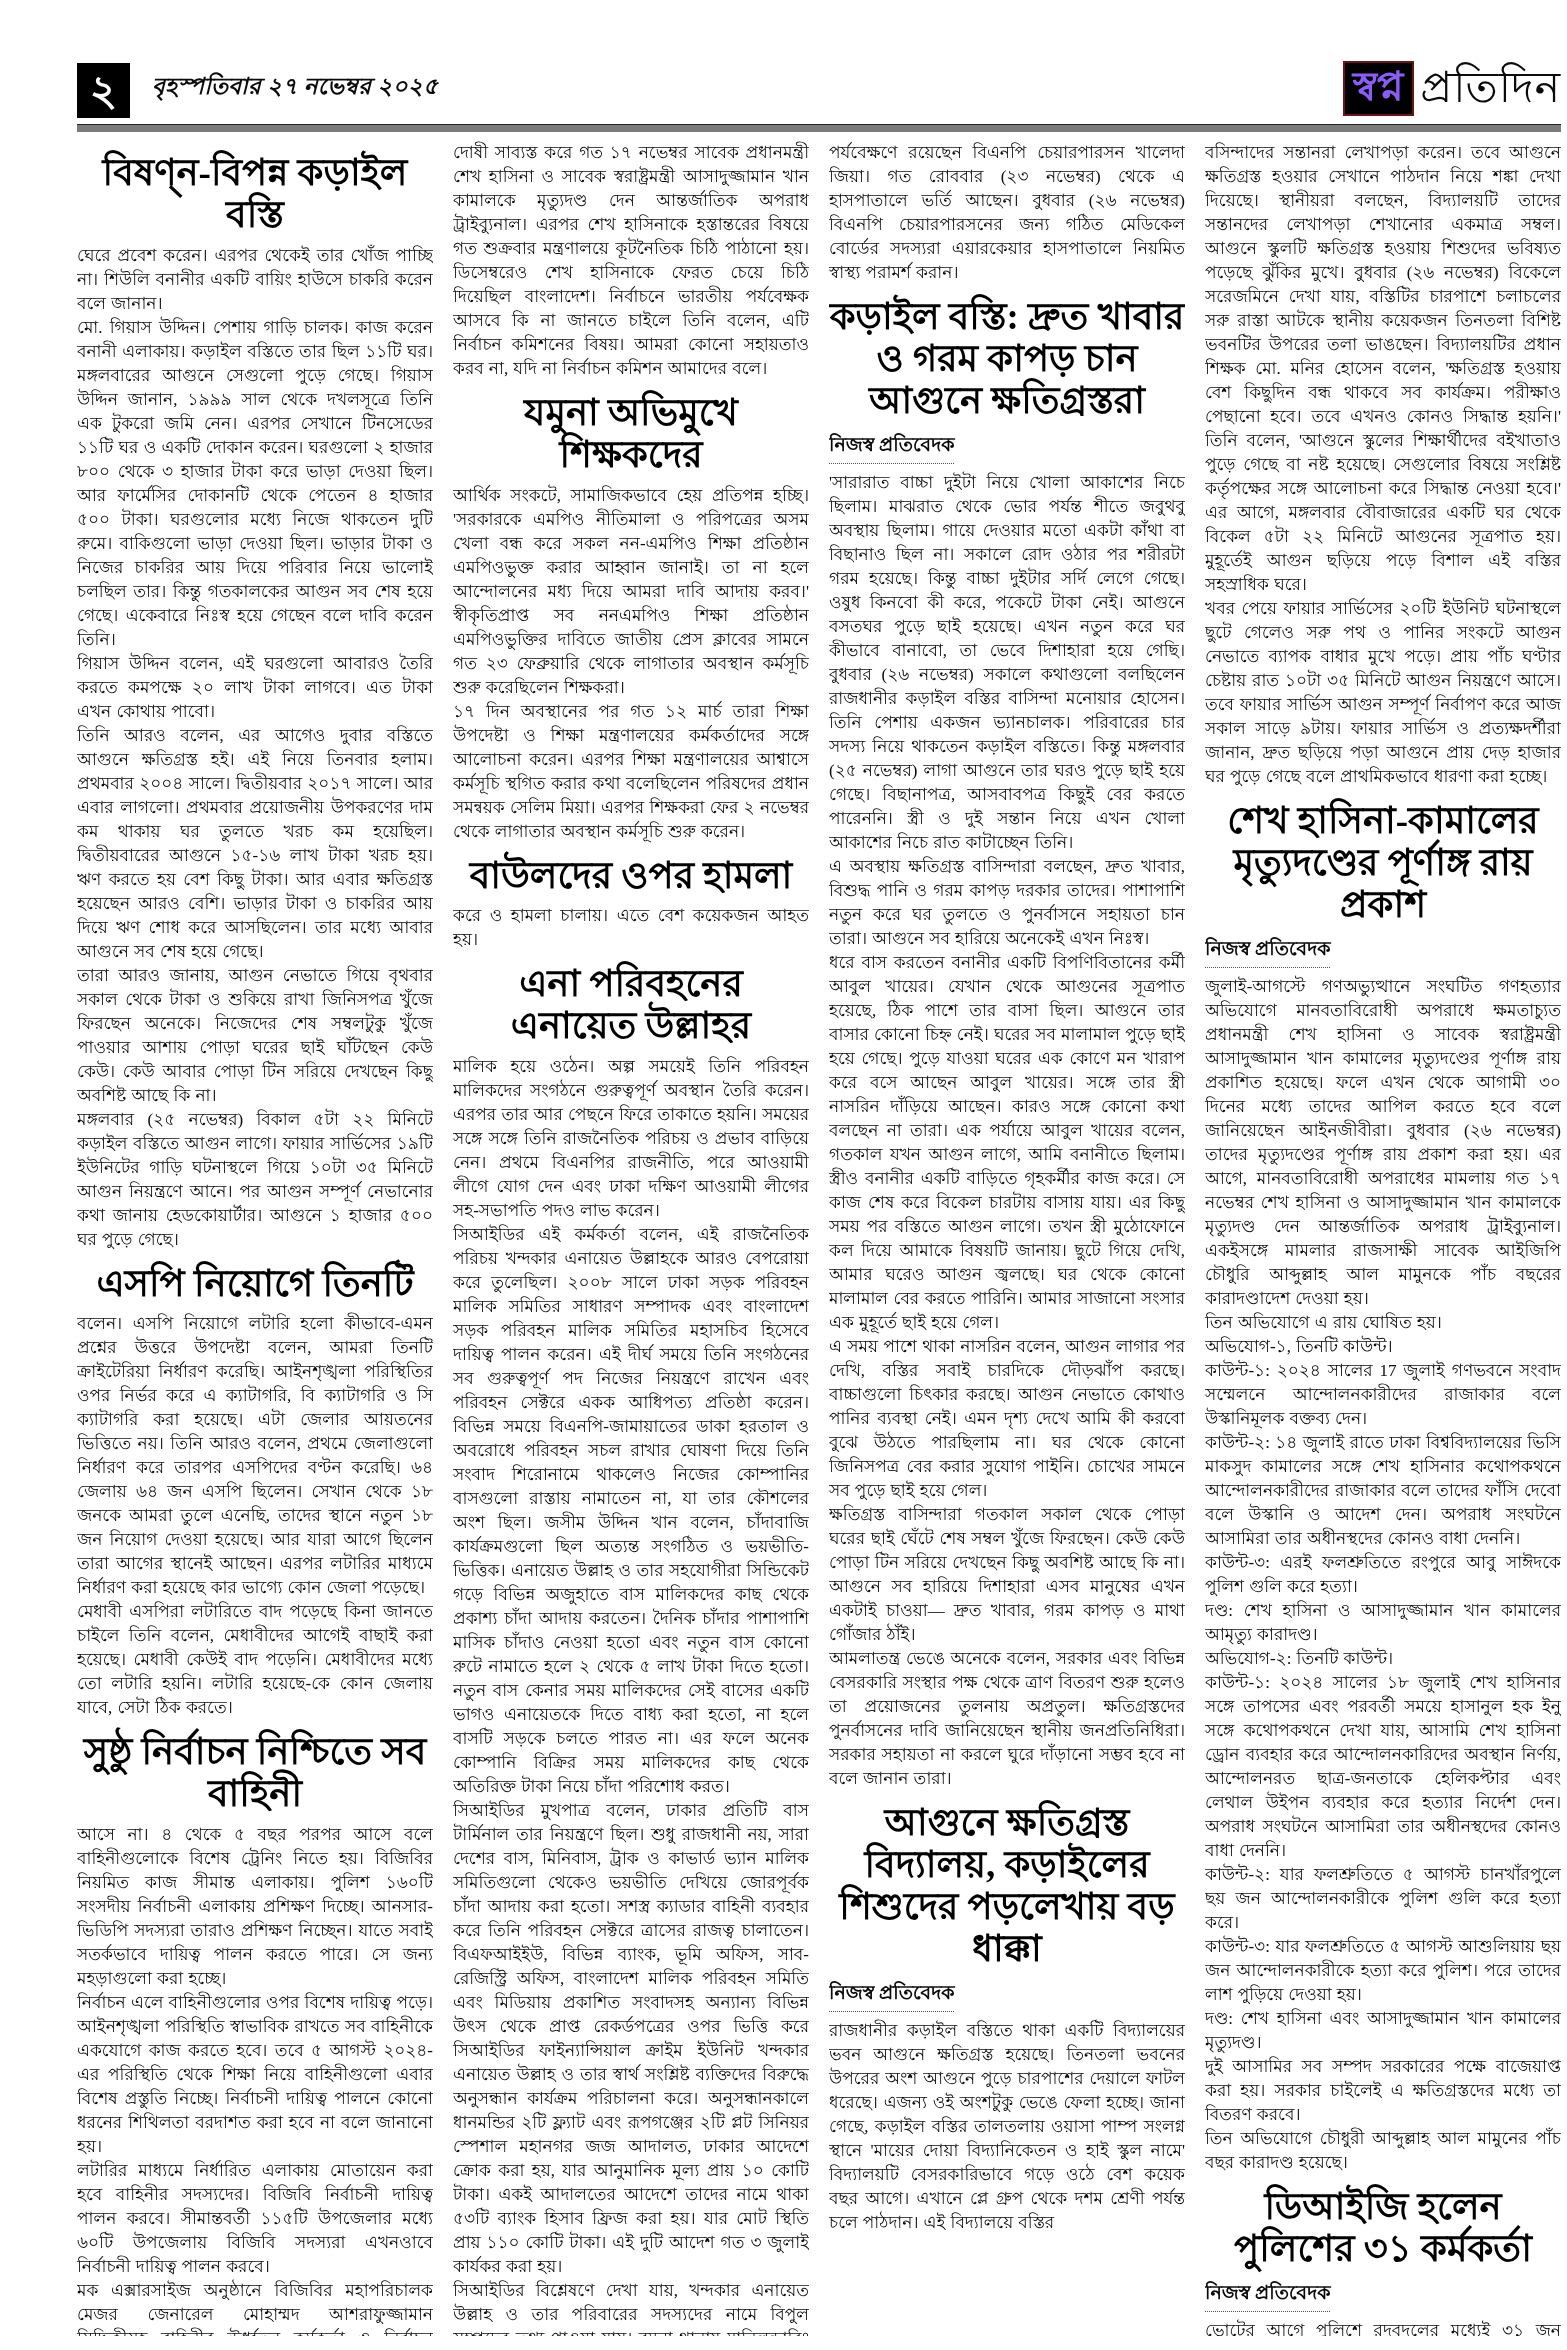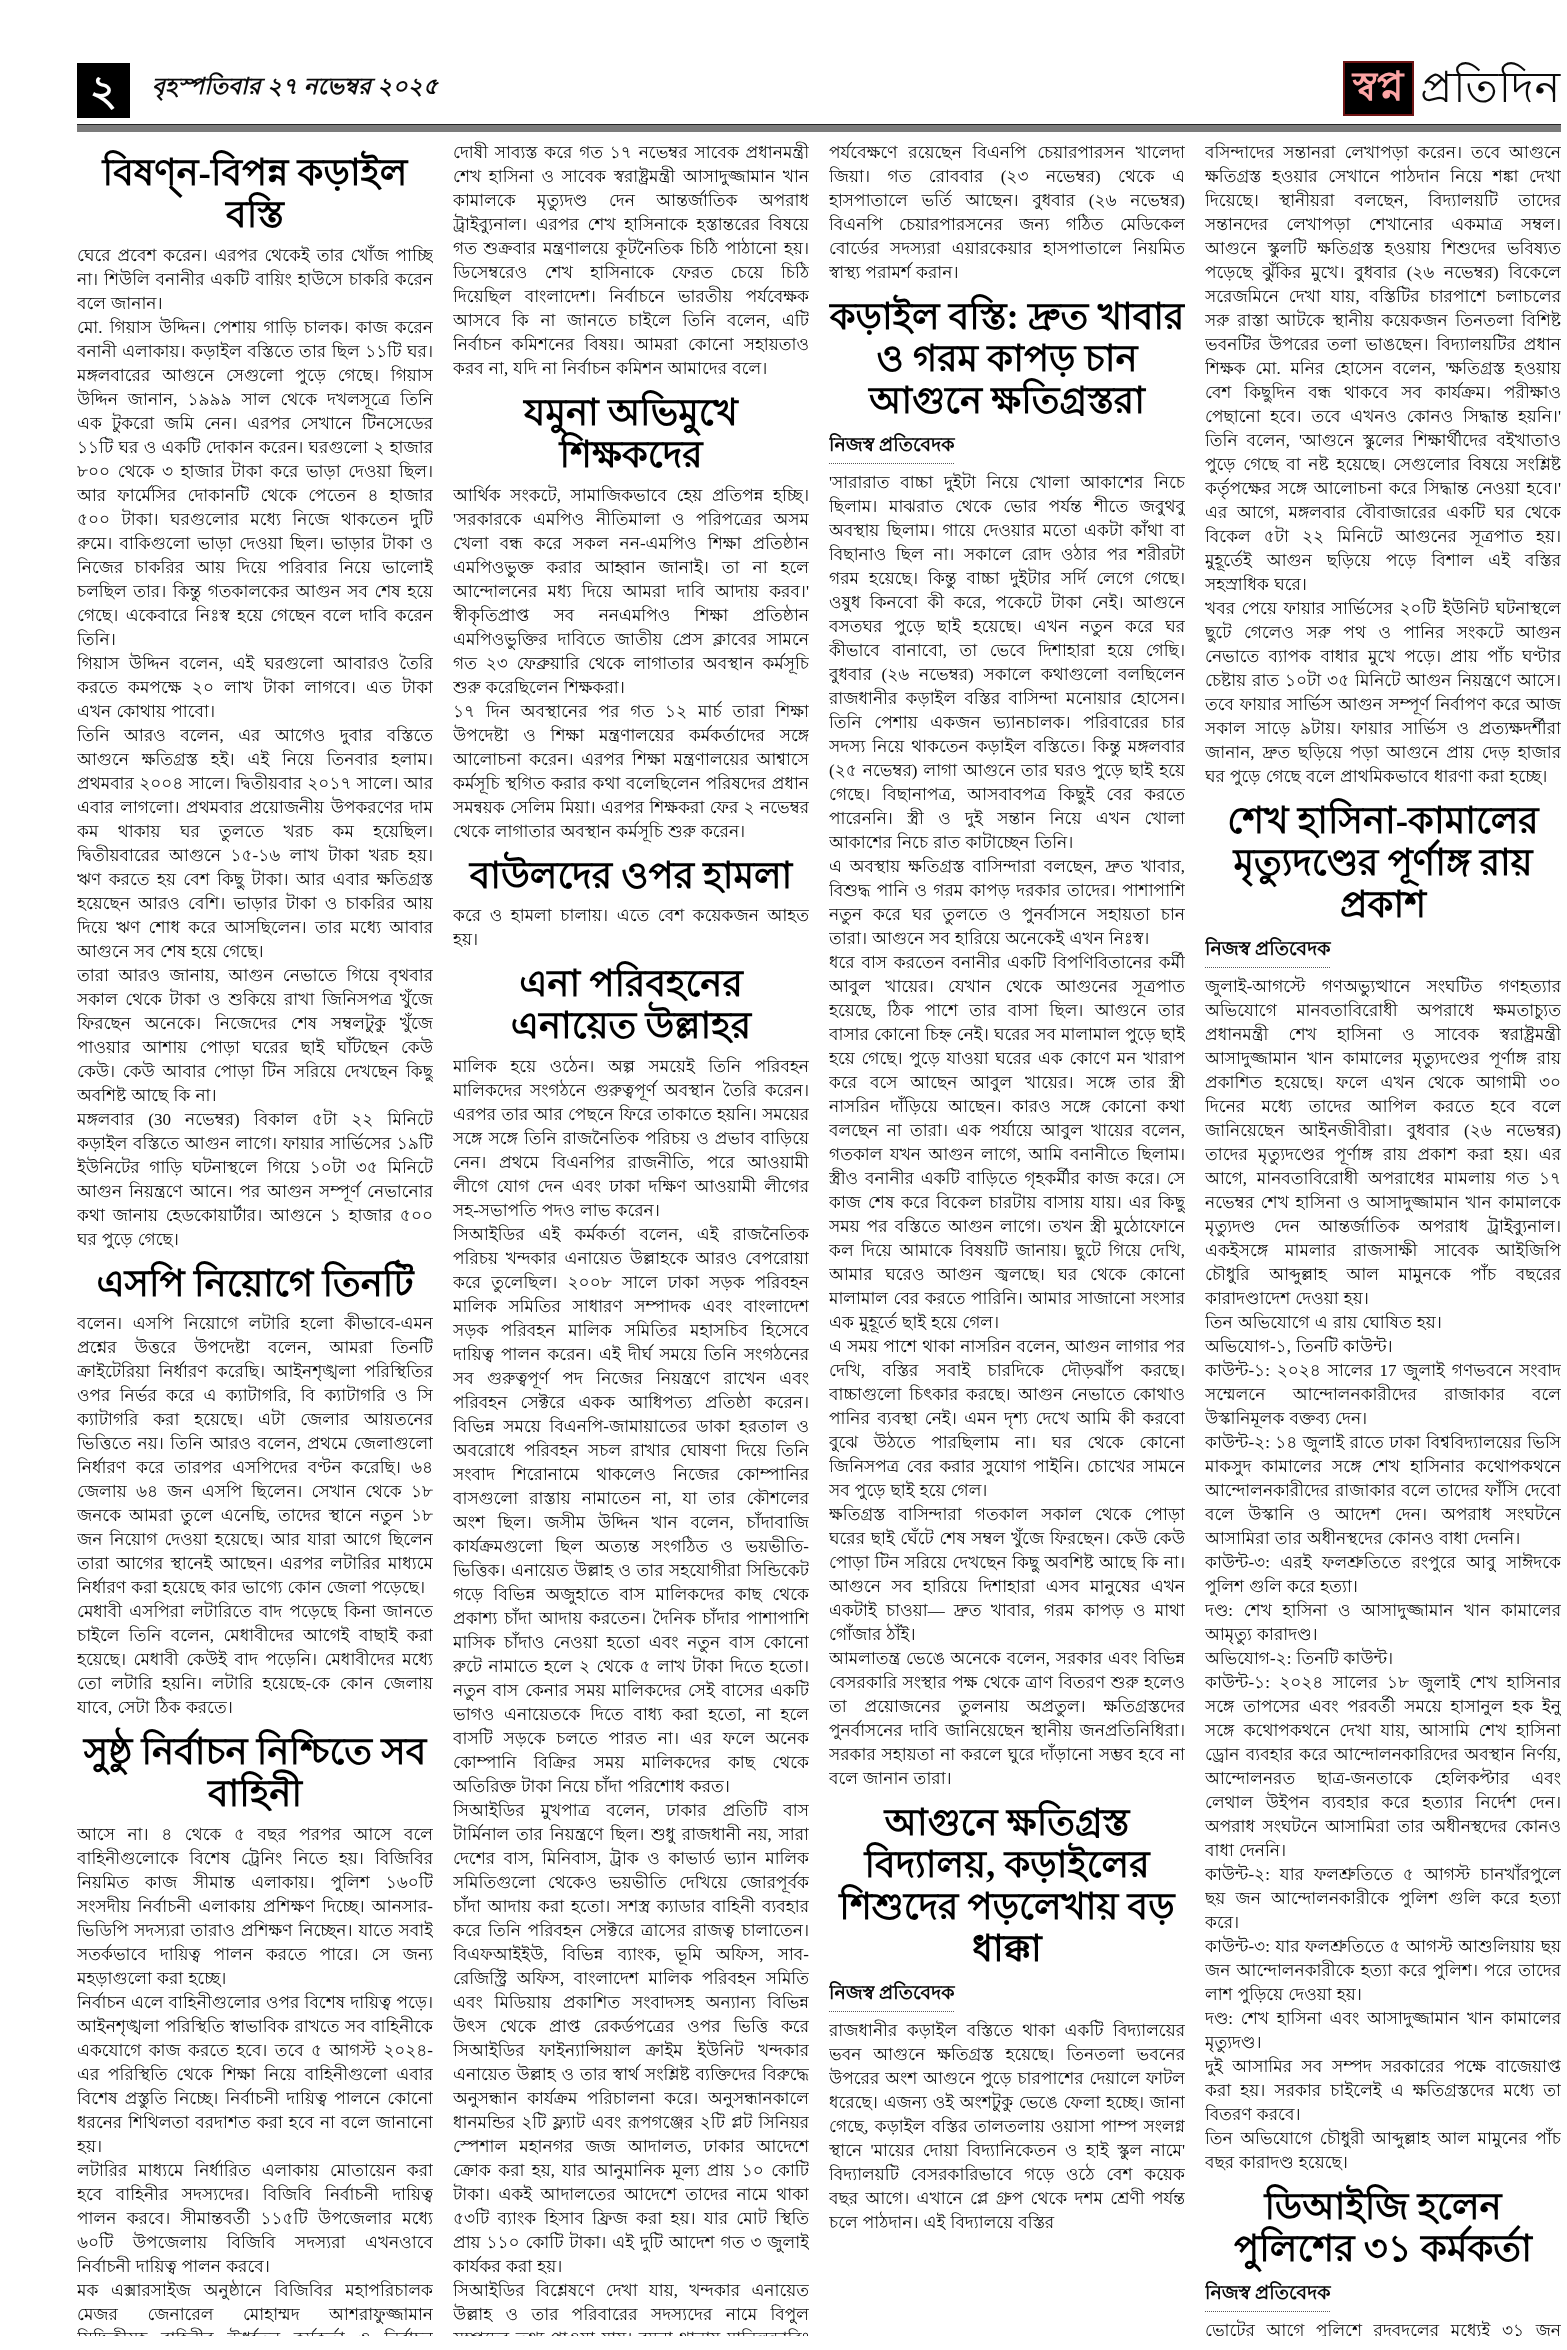--- a/index.html
+++ b/index.html
@@ -12,21 +12,21 @@
   
   .header{display:flex;align-items:flex-end;justify-content:space-between;height:59px;}
   .header-left{display:flex;align-items:center;gap:22px;}
   .pagenum-box{
     width:53px;height:55px;background:#000;color:#fff;display:flex;
     align-items:center;justify-content:center;font-size:42px;font-weight:bold;line-height:1;
   }
   .date{font-size:23px;font-weight:600;padding-bottom:5.5px;letter-spacing:0.3px;font-style:italic;}
   .masthead{display:flex;align-items:center;gap:6.4px;padding-bottom:1.8px;}
   .masthead-box{
-    background:#000;border:2.8px solid #6e1414;color:#fca5a5;
+    background:#000;border:2.8px solid #6e1414;color:#8b5cf6;
     font-size:40px;font-weight:bold;line-height:1;padding:3.7px 8.3px 7.3px;
   }
   .masthead-rest{font-size:43px;font-weight:normal;line-height:.95;letter-spacing:0.9px;}
   .rule{height:6.4px;background:#7b7b7b;border-top:1.8px solid #222;margin-top:6.4px;}
   
   .columns{
     margin-top:9.2px;display:grid;grid-template-columns:repeat(4,1fr);
     column-gap:20px;height:2195px;overflow:hidden;
   }
   .col{overflow:hidden;}
@@ -68,21 +68,21 @@
     <div class="columns" id="columns">
         <div class="col">
           <div class="article">
             <h2 class="headline">বিষণ্ন-বিপন্ন কড়াইল বস্তি</h2>
             <div class="body">
               <p>ঘেরে প্রবেশ করেন। এরপর থেকেই তার খোঁজ পাচ্ছি না। শিউলি বনানীর একটি বায়িং হাউসে চাকরি করেন বলে জানান।</p>
               <p>মো. গিয়াস উদ্দিন। পেশায় গাড়ি চালক। কাজ করেন বনানী এলাকায়। কড়াইল বস্তিতে তার ছিল ১১টি ঘর। মঙ্গলবারের আগুনে সেগুলো পুড়ে গেছে। গিয়াস উদ্দিন জানান, ১৯৯৯ সাল থেকে দখলসূত্রে তিনি এক টুকরো জমি নেন। এরপর সেখানে টিনসেডের ১১টি ঘর ও একটি দোকান করেন। ঘরগুলো ২ হাজার ৮০০ থেকে ৩ হাজার টাকা করে ভাড়া দেওয়া ছিল। আর ফার্মেসির দোকানটি থেকে পেতেন ৪ হাজার ৫০০ টাকা। ঘরগুলোর মধ্যে নিজে থাকতেন দুটি রুমে। বাকিগুলো ভাড়া দেওয়া ছিল। ভাড়ার টাকা ও নিজের চাকরির আয় দিয়ে পরিবার নিয়ে ভালোই চলছিল তার। কিন্তু গতকালকের আগুন সব শেষ হয়ে গেছে। একেবারে নিঃস্ব হয়ে গেছেন বলে দাবি করেন তিনি।</p>
               <p>গিয়াস উদ্দিন বলেন, এই ঘরগুলো আবারও তৈরি করতে কমপক্ষে ২০ লাখ টাকা লাগবে। এত টাকা এখন কোথায় পাবো।</p>
               <p>তিনি আরও বলেন, এর আগেও দুবার বস্তিতে আগুনে ক্ষতিগ্রস্ত হই। এই নিয়ে তিনবার হলাম। প্রথমবার ২০০৪ সালে। দ্বিতীয়বার ২০১৭ সালে। আর এবার লাগলো। প্রথমবার প্রয়োজনীয় উপকরণের দাম কম থাকায় ঘর তুলতে খরচ কম হয়েছিল। দ্বিতীয়বারের আগুনে ১৫-১৬ লাখ টাকা খরচ হয়। ঋণ করতে হয় বেশ কিছু টাকা। আর এবার ক্ষতিগ্রস্ত হয়েছেন আরও বেশি। ভাড়ার টাকা ও চাকরির আয় দিয়ে ঋণ শোধ করে আসছিলেন। তার মধ্যে আবার আগুনে সব শেষ হয়ে গেছে।</p>
               <p>তারা আরও জানায়, আগুন নেভাতে গিয়ে বৃথবার সকাল থেকে টাকা ও শুকিয়ে রাখা জিনিসপত্র খুঁজে ফিরছেন অনেকে। নিজেদের শেষ সম্বলটুকু খুঁজে পাওয়ার আশায় পোড়া ঘরের ছাই ঘাঁটছেন কেউ কেউ। কেউ আবার পোড়া টিন সরিয়ে দেখছেন কিছু অবশিষ্ট আছে কি না।</p>
-              <p>মঙ্গলবার (30 নভেম্বর) বিকাল ৫টা ২২ মিনিটে কড়াইল বস্তিতে আগুন লাগে। ফায়ার সার্ভিসের ১৯টি ইউনিটের গাড়ি ঘটনাস্থলে গিয়ে ১০টা ৩৫ মিনিটে আগুন নিয়ন্ত্রণে আনে। পর আগুন সম্পূর্ণ নেভানোর কথা জানায় হেডকোয়ার্টার। আগুনে ১ হাজার ৫০০ ঘর পুড়ে গেছে।</p>
+              <p>মঙ্গলবার (২৫ নভেম্বর) বিকাল ৫টা ২২ মিনিটে কড়াইল বস্তিতে আগুন লাগে। ফায়ার সার্ভিসের ১৯টি ইউনিটের গাড়ি ঘটনাস্থলে গিয়ে ১০টা ৩৫ মিনিটে আগুন নিয়ন্ত্রণে আনে। পর আগুন সম্পূর্ণ নেভানোর কথা জানায় হেডকোয়ার্টার। আগুনে ১ হাজার ৫০০ ঘর পুড়ে গেছে।</p>
             </div>
           </div>
           <div class="article">
             <h2 class="headline">এসপি নিয়োগে তিনটি</h2>
             <div class="body">
               <p>বলেন। এসপি নিয়োগে লটারি হলো কীভাবে-এমন প্রশ্নের উত্তরে উপদেষ্টা বলেন, আমরা তিনটি ক্রাইটেরিয়া নির্ধারণ করেছি। আইনশৃঙ্খলা পরিস্থিতির ওপর নির্ভর করে এ ক্যাটাগরি, বি ক্যাটাগরি ও সি ক্যাটাগরি করা হয়েছে। এটা জেলার আয়তনের ভিত্তিতে নয়। তিনি আরও বলেন, প্রথমে জেলাগুলো নির্ধারণ করে তারপর এসপিদের বণ্টন করেছি। ৬৪ জেলায় ৬৪ জন এসপি ছিলেন। সেখান থেকে ১৮ জনকে আমরা তুলে এনেছি, তাদের স্থানে নতুন ১৮ জন নিয়োগ দেওয়া হয়েছে। আর যারা আগে ছিলেন তারা আগের স্থানেই আছেন। এরপর লটারির মাধ্যমে নির্ধারণ করা হয়েছে কার ভাগ্যে কোন জেলা পড়েছে।</p>
               <p>মেধাবী এসপিরা লটারিতে বাদ পড়েছে কিনা জানতে চাইলে তিনি বলেন, মেধাবীদের আগেই বাছাই করা হয়েছে। মেধাবী কেউই বাদ পড়েনি। মেধাবীদের মধ্যে তো লটারি হয়নি। লটারি হয়েছে-কে কোন জেলায় যাবে, সেটা ঠিক করতে।</p>
             </div>
           </div>
           <div class="article">

